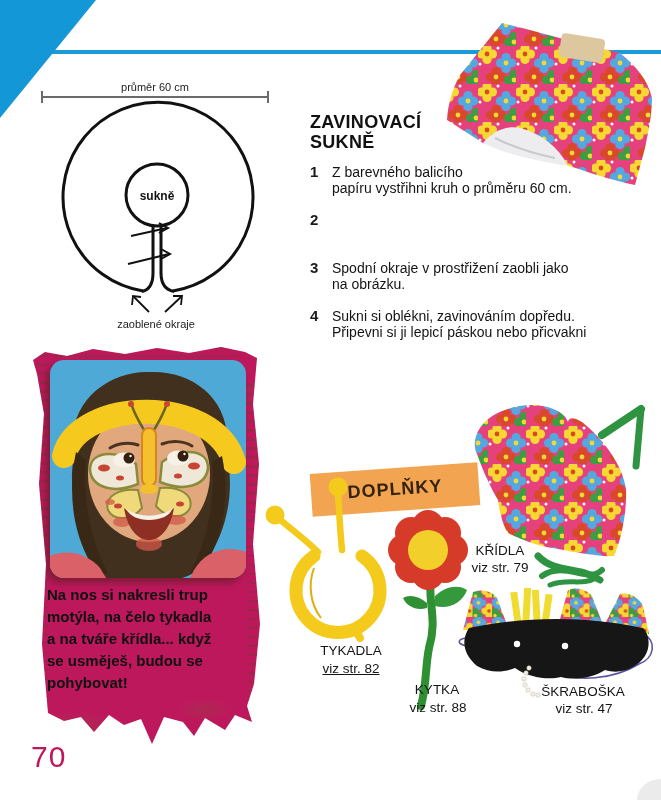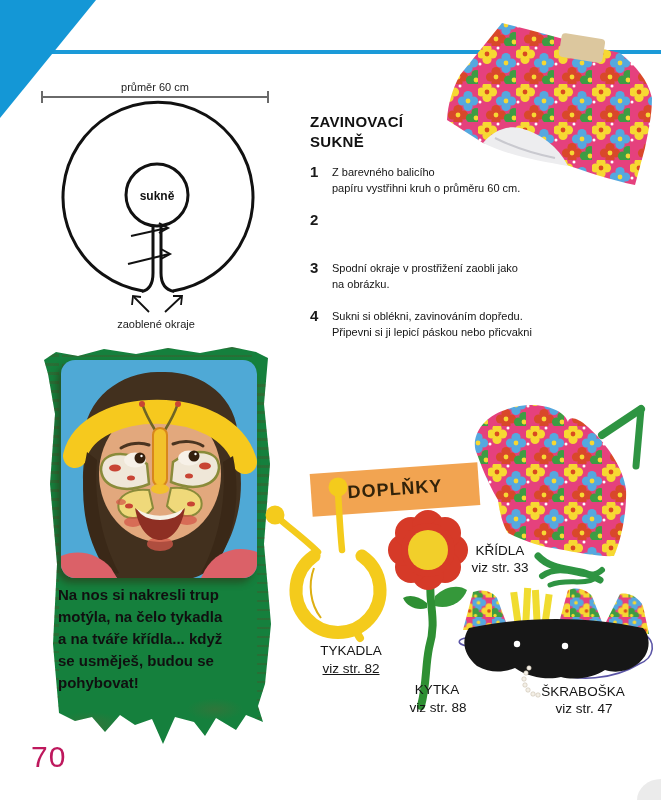--- a/index.html
+++ b/index.html
@@ -9,30 +9,30 @@
 
   
   .blue-line{left:0;top:50px;width:661px;height:4px;background:#1b9ad8;z-index:1;}
   .corner-tri{left:0;top:0;width:96px;height:118px;z-index:5;}
   .corner-gray{left:637px;top:779px;width:24px;height:21px;background:#ebebeb;border-top-left-radius:100%;}
 
   
   .diagram{left:35px;top:78px;z-index:2;}
 
   
-  .title{left:310px;top:112px;font-size:15px;font-weight:bold;line-height:20px;letter-spacing:.3px;color:#111;}
+  .title{left:310px;top:112px;font-size:18px;font-weight:bold;line-height:20px;letter-spacing:.3px;color:#111;}
   .step{left:310px;width:345px;}
   .step .num{position:absolute;left:0;top:0;font-weight:bold;font-size:15px;}
-  .step .lines{position:absolute;left:22px;top:1px;font-size:11px;line-height:16.2px;color:#141414;}
+  .step .lines{position:absolute;left:22px;top:1px;font-size:14px;line-height:16.2px;color:#141414;}
 
   
   .skirt{left:440px;top:8px;z-index:2;}
 
   
-  .cardboard{left:44px;top:344px;width:228px;height:406px;background:#15803d;
+  .cardboard{left:33px;top:344px;width:228px;height:406px;background:#be185d;
     clip-path:polygon(0px 16px,12px 8px,34px 12px,60px 5px,92px 10px,124px 4px,156px 9px,188px 3px,212px 8px,224px 14px,
       220px 60px,226px 120px,220px 200px,227px 280px,221px 340px,214px 362px,219px 378px,
       202px 371px,192px 386px,172px 374px,161px 392px,150px 378px,131px 373px,119px 400px,108px 375px,
       91px 381px,76px 371px,61px 388px,48px 373px,31px 377px,15px 369px,
       9px 300px,13px 220px,6px 140px,11px 70px,4px 30px);}
   .corr{position:absolute;background:repeating-linear-gradient(to bottom,rgba(90,66,35,.28) 0 2.5px,rgba(0,0,0,0) 2.5px 9px);}
   .corr.l{left:0;top:10px;bottom:0;width:15px;}
   .corr.r{right:2px;top:40px;bottom:20px;width:13px;}
   .corr.t{left:18px;right:20px;top:2px;height:22px;}
   .card-shade{left:0;top:0;right:0;bottom:0;
@@ -331,21 +331,21 @@
       <circle cx="73" cy="95" r="2.2"></circle>
       <circle cx="71" cy="101" r="2.2"></circle>
     <circle cx="72" cy="107" r="2.2"></circle>
       <circle cx="75" cy="112" r="2.2"></circle>
       <circle cx="80" cy="116" r="2.2"></circle>
       <circle cx="85" cy="117" r="2.2"></circle>
   </g>
 </svg>
 
 <div class="abs acc-label" style="left:500px;top:543px;">KŘÍDLA</div>
-<div class="abs acc-label" style="left:500px;top:560px;">viz str. 33</div>
+<div class="abs acc-label" style="left:500px;top:560px;">viz str. 79</div>
 
 <div class="abs acc-label" style="left:351px;top:643px;">TYKADLA</div>
 <div class="abs acc-label" style="left:351px;top:661px;text-decoration:underline;">viz str. 82</div>
 
 <div class="abs acc-label" style="left:437px;top:682px;">KYTKA</div>
 <div class="abs acc-label" style="left:438px;top:700px;">viz str. 88</div>
 
 <div class="abs acc-label" style="left:583px;top:684px;">ŠKRABOŠKA</div>
 <div class="abs acc-label" style="left:584px;top:701px;">viz str. 47</div>
 

